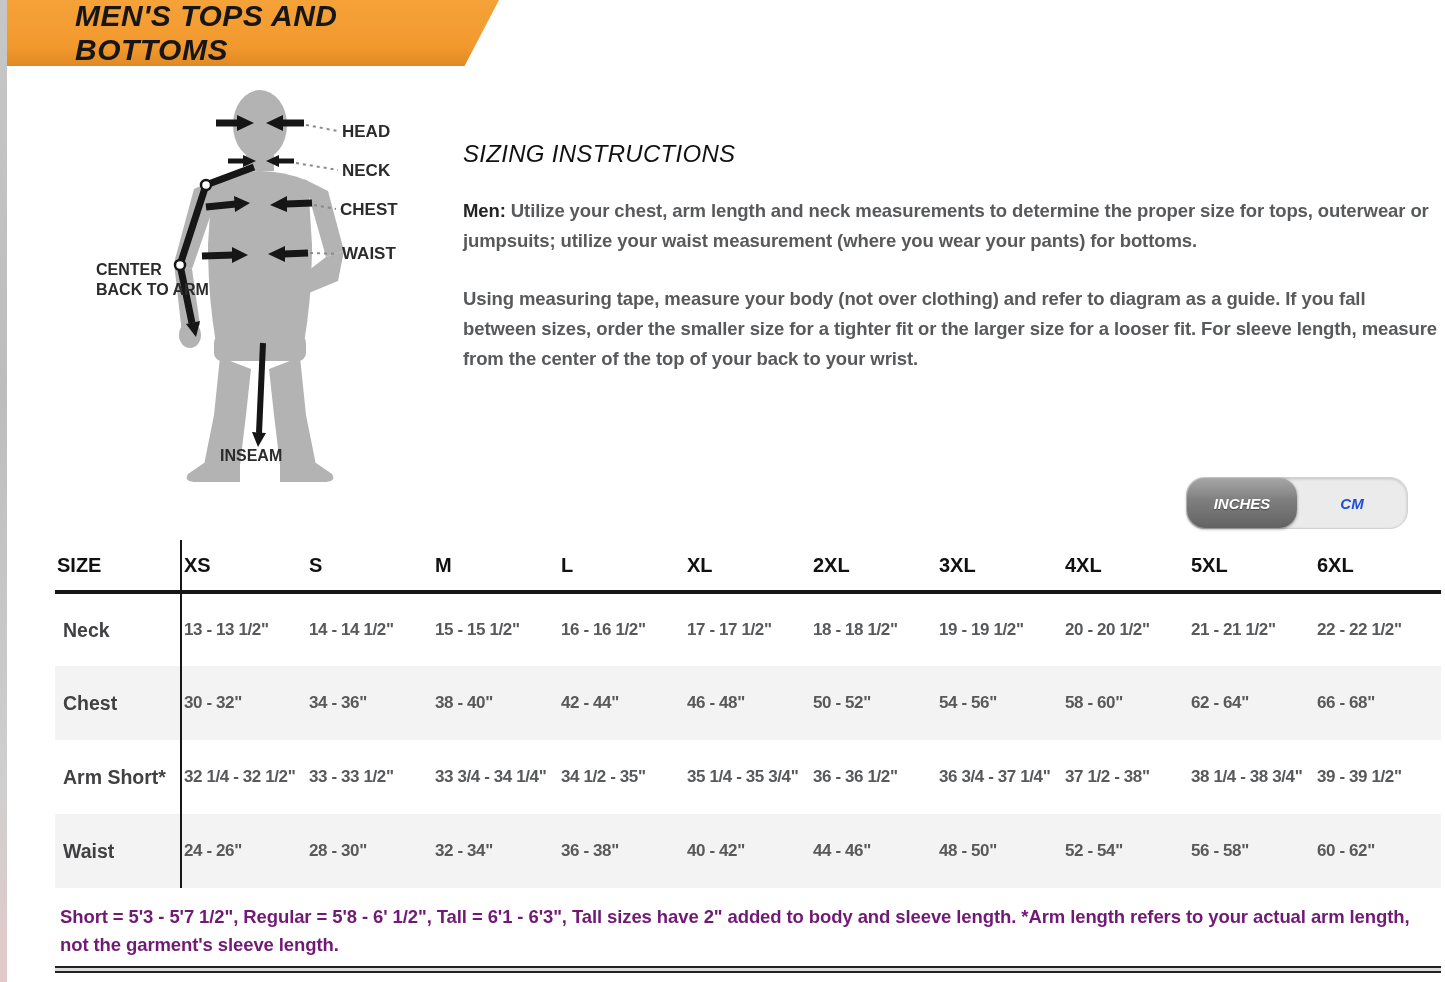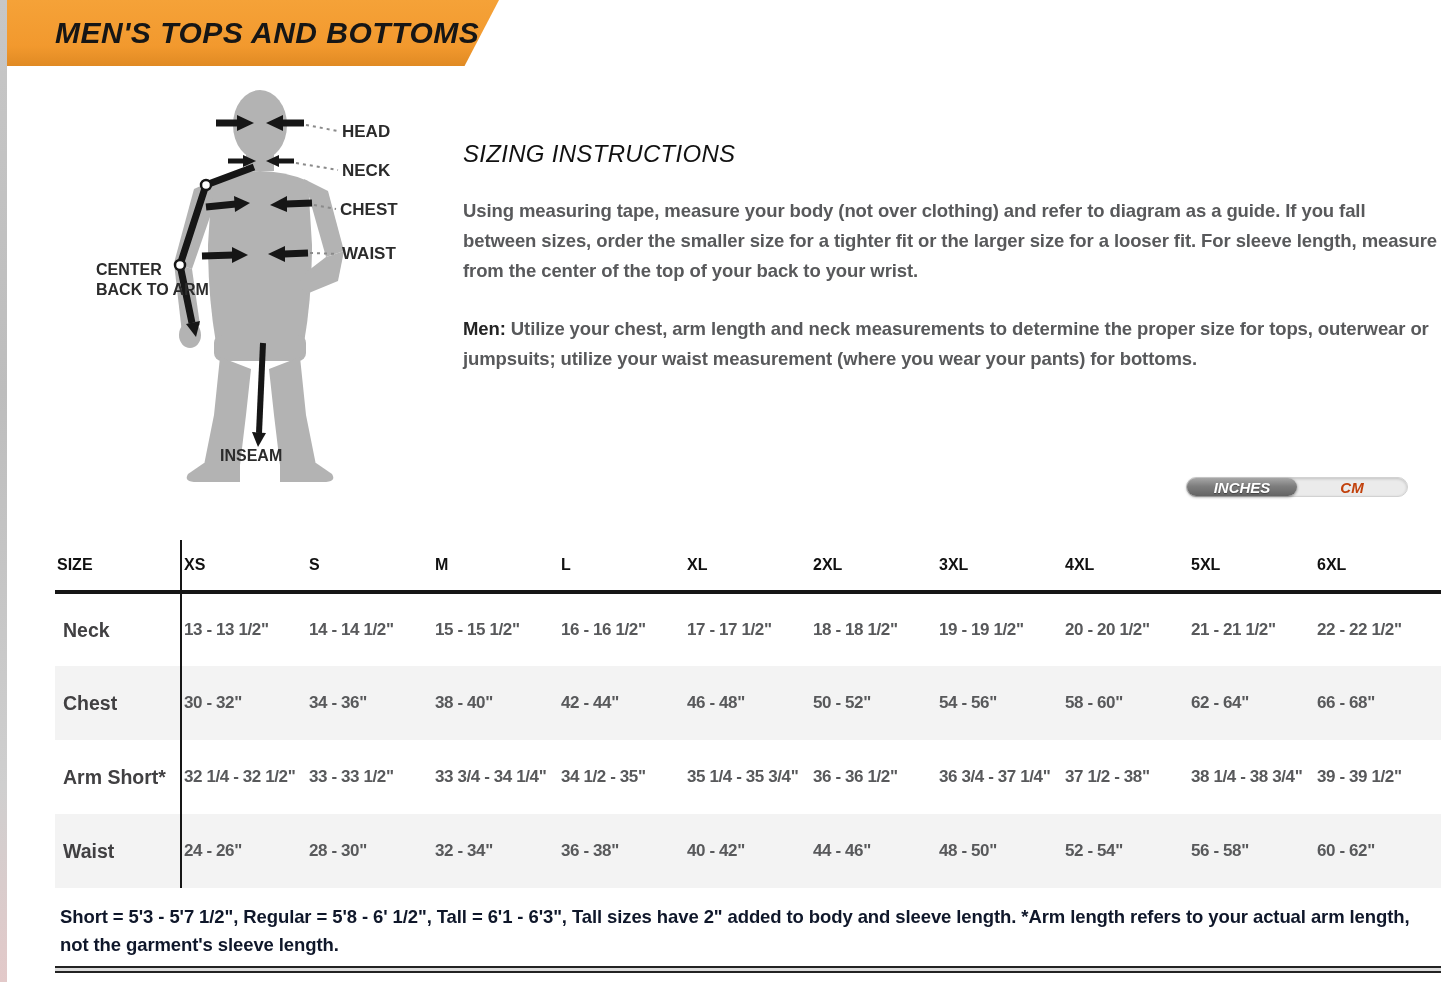--- a/index.html
+++ b/index.html
@@ -8,65 +8,65 @@
   .page { position:relative; width:1445px; height:982px; overflow:hidden; background:#fff; }
 
   
   .left-strip { position:absolute; left:0; top:0; width:7px; height:982px;
     background:linear-gradient(180deg,#c7c7c7 0%,#bdbdbd 40%,#cfcfcf 80%,#e3c9c9 100%); }
 
   
   .banner { position:absolute; left:7px; top:0; width:492px; height:66px;
     background:linear-gradient(180deg,#f5a238 0%,#f2992e 70%,#e08a23 100%);
     clip-path:polygon(0 0,100% 0,93% 100%,0 100%);
-    display:flex; align-items:center; padding-left:48px; }
+    display:flex; align-items:center; padding-left:68px; }
   .banner span { font-size:30px; font-weight:bold; font-style:italic;
     color:#161616; letter-spacing:.5px; }
 
   
   .diagram { position:absolute; left:88px; top:85px; width:330px; height:405px;text-decoration:underline; }
   .diagram svg { width:100%; height:100%; }
   .diagram text { font-family:"Liberation Sans", sans-serif; font-weight:bold; fill:#2b2b2b; }
 
   
   .instructions { position:absolute; left:463px; top:140px; width:980px; }
   .instructions h2 { font-size:24px; font-weight:normal; font-style:italic; color:#111;
     letter-spacing:.3px; }
   .instructions p { margin-top:28px; font-size:18.5px; font-weight:bold; color:#58595b;
     line-height:1.62; letter-spacing:-0.1px; }
   .instructions p .men-label { color:#232323; }
 
   
-  .unit-toggle { position:absolute; left:1186px; top:477px; width:222px; height:20px;
+  .unit-toggle { position:absolute; left:1186px; top:477px; width:222px; height:52px;
     background:#ebebeb; border:1px solid #d2d2d2; border-radius:18px;
     box-shadow:inset 0 1px 3px rgba(0,0,0,.18); display:flex; }
   .unit-toggle .opt { flex:1; display:flex; align-items:center; justify-content:center;
-    font-size:15px; font-weight:bold; font-style:italic; color:#c2410c; cursor:pointer; }
+    font-size:15px; font-weight:bold; font-style:italic; color:#1d4ed8; cursor:pointer; }
   .unit-toggle .opt.selected { background:linear-gradient(180deg,#a7a7a7 0%,#7e7e7e 45%,#636363 100%);
     color:#ffffff; border-radius:18px; box-shadow:0 1px 3px rgba(0,0,0,.45);
     text-shadow:0 1px 1px rgba(0,0,0,.4); }
 
   
   .size-table { position:absolute; left:55px; top:540px; width:1386px;
     border-collapse:collapse; table-layout:fixed; }
   .size-table col.c-label { width:126px; }
   .size-table th, .size-table td { text-align:left; vertical-align:middle;
     white-space:nowrap; padding-left:2px; }
-  .size-table thead th { height:52px; font-size:16px; font-weight:bold; color:#111;
+  .size-table thead th { height:52px; font-size:20px; font-weight:bold; color:#111;
     border-bottom:4px solid #161616; }
   .size-table thead th:first-child, .size-table tbody th:first-child {
     border-right:2px solid #161616; }
   .size-table tbody tr { height:74px; }
   .size-table tbody tr.stripe { background:#f3f3f3; }
   .size-table tbody th { font-size:19.5px; font-weight:bold; color:#414042; padding-left:8px; }
   .size-table tbody td { font-size:17px; font-weight:bold; color:#58595b; letter-spacing:-0.4px; }
 
   
   .footnote { position:absolute; left:60px; top:903px; width:1380px;
-    font-size:18.5px; font-weight:bold; color:#0f172a; line-height:1.5;
+    font-size:18.5px; font-weight:bold; color:#701a75; line-height:1.5;
     letter-spacing:-0.1px; }
   .bottom-rule { position:absolute; left:55px; top:966px; width:1386px; height:7px;
     border-top:2px solid #232323; border-bottom:2px solid #232323; background:#dcdcdc; }
 </style>
 </head>
 <body>
 
 <div class="page">
 
   <div class="left-strip"></div>
@@ -137,22 +137,22 @@
       <text x="252" y="130" font-size="17">CHEST</text>
       <text x="254" y="174" font-size="17">WAIST</text>
       <text x="8" y="190" font-size="16">CENTER</text>
       <text x="8" y="210" font-size="16">BACK TO ARM</text>
       <text x="132" y="376" font-size="16">INSEAM</text>
     </svg>
   </div>
 
   <div class="instructions">
     <h2>SIZING INSTRUCTIONS</h2>
+    <p><span class="men-label">Men:</span><span> Utilize your chest, arm length and neck measurements to determine the proper size for tops, outerwear or jumpsuits; utilize your waist measurement (where you wear your pants) for bottoms.</span></p>
     <p><span>Using measuring tape, measure your body (not over clothing) and refer to diagram as a guide. If you fall between sizes, order the smaller size for a tighter fit or the larger size for a looser fit. For sleeve length, measure from the center of the top of your back to your wrist.</span></p>
-    <p><span class="men-label">Men:</span><span> Utilize your chest, arm length and neck measurements to determine the proper size for tops, outerwear or jumpsuits; utilize your waist measurement (where you wear your pants) for bottoms.</span></p>
   </div>
 
   <div class="unit-toggle">
     <div class="opt selected">INCHES</div>
     <div class="opt">CM</div>
   </div>
 
   <table class="size-table">
     <colgroup>
         <col class="c-label">

